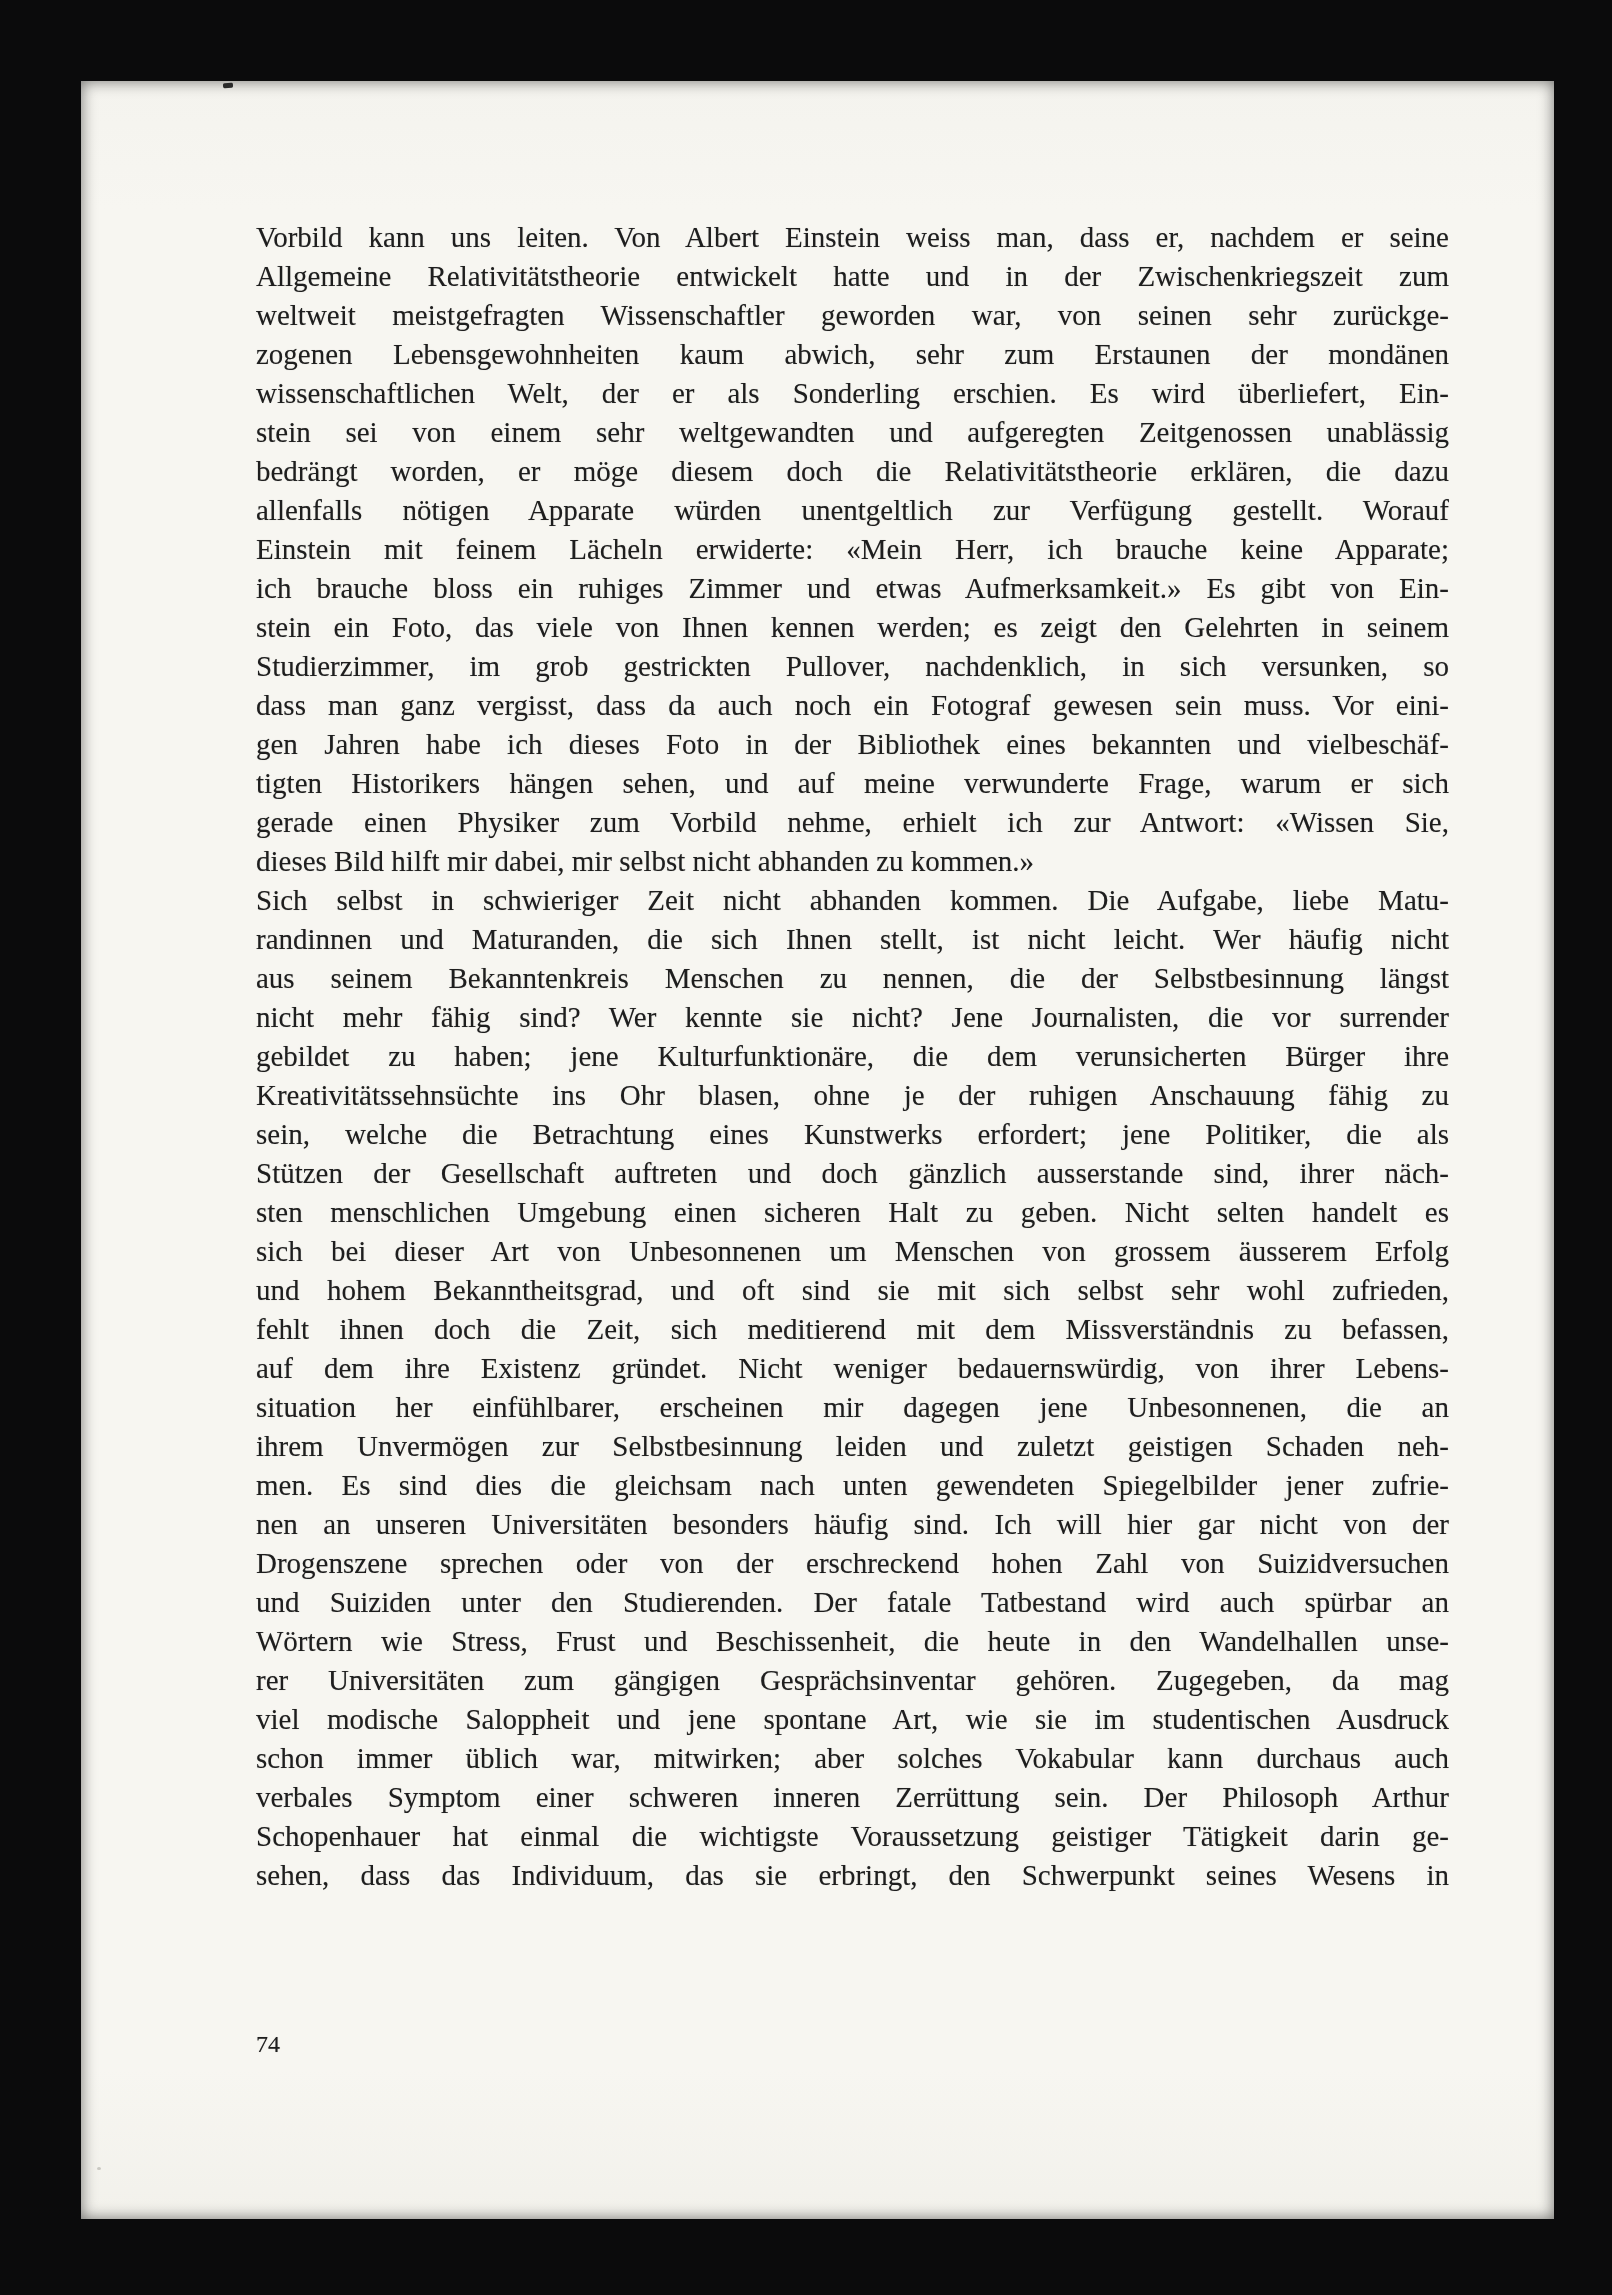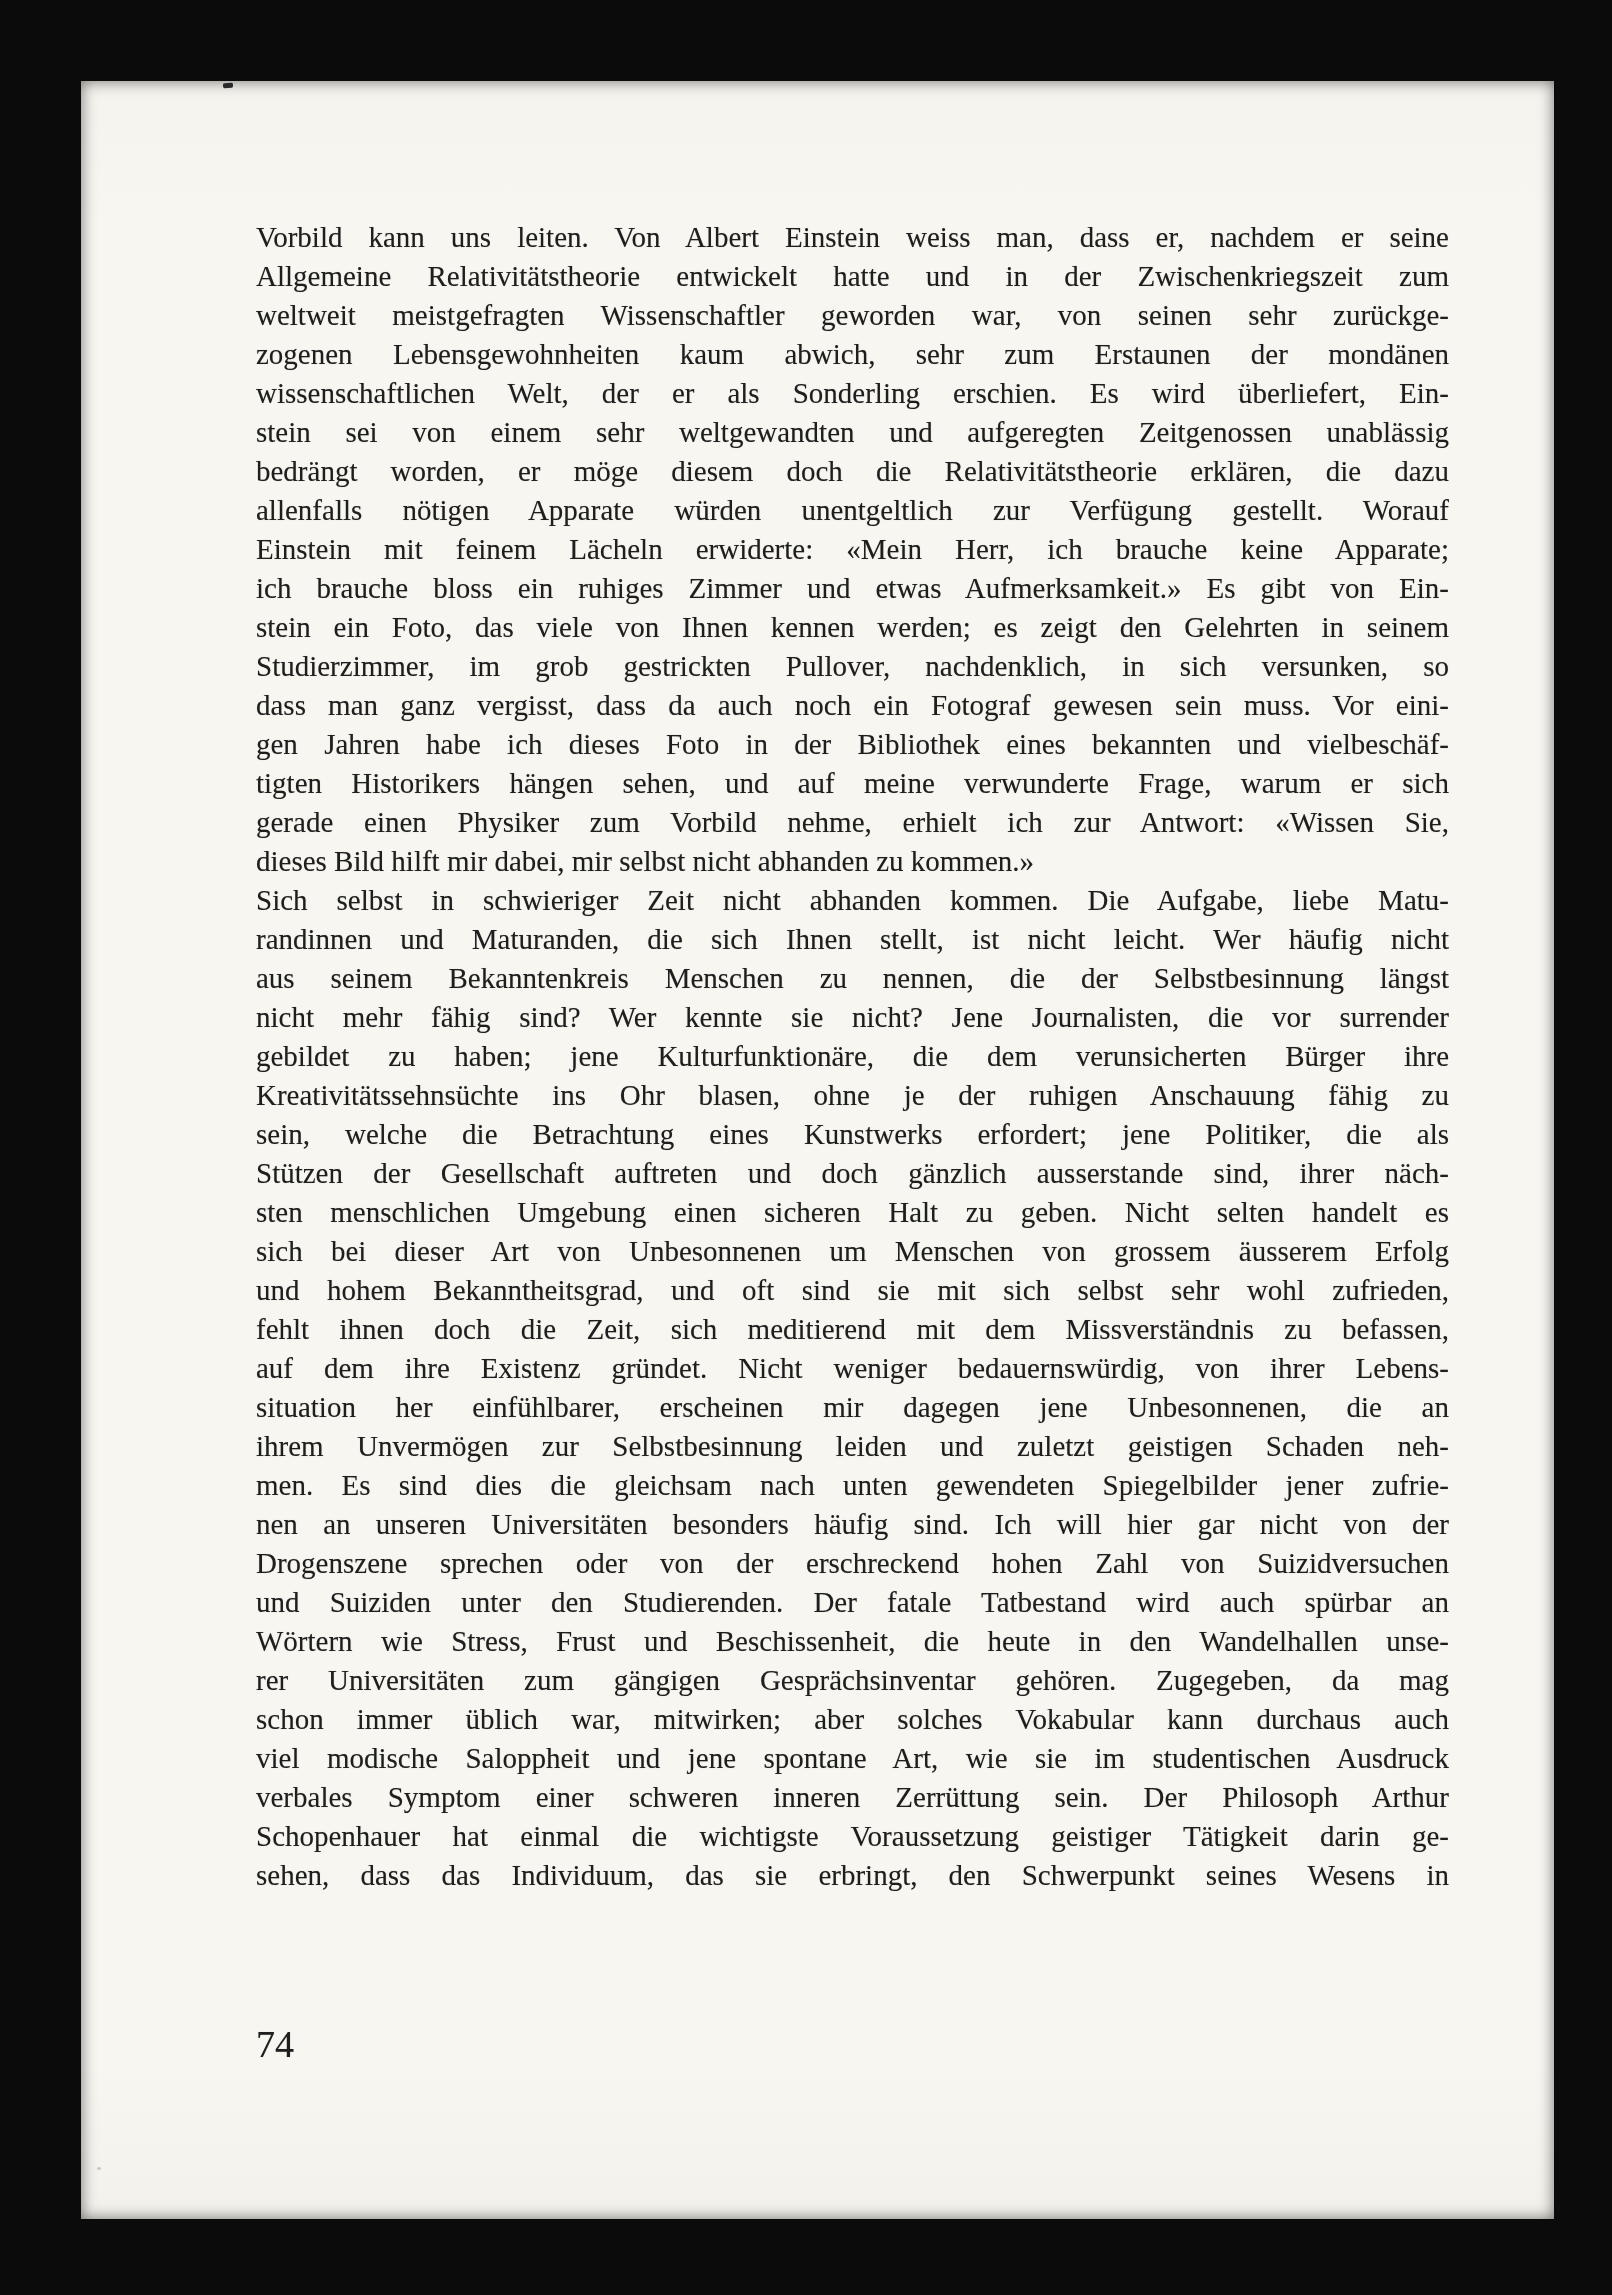--- a/index.html
+++ b/index.html
@@ -48,21 +48,21 @@
     overflow:visible;
   }
   .line.short{
     text-align-last:left;
   }
   .page-number{
     position:absolute;
     left:175px;
     top:1944px;
     color:var(--ink);
-    font-size:38px;
+    font-size:24px;
     line-height:39px;
     text-shadow:0 0 0.8px rgba(20,20,20,0.35);
   }
   .artifact-top{
     position:absolute;
     left:142px;
     top:1.6px;
     width:9.7px;
     height:4.8px;
     background:#2a2a2a;
@@ -117,22 +117,22 @@
         <div class="line">fehlt ihnen doch die Zeit, sich meditierend mit dem Missverständnis zu befassen,</div>
         <div class="line">auf dem ihre Existenz gründet. Nicht weniger bedauernswürdig, von ihrer Lebens-</div>
         <div class="line">situation her einfühlbarer, erscheinen mir dagegen jene Unbesonnenen, die an</div>
         <div class="line">ihrem Unvermögen zur Selbstbesinnung leiden und zuletzt geistigen Schaden neh-</div>
         <div class="line">men. Es sind dies die gleichsam nach unten gewendeten Spiegelbilder jener zufrie-</div>
         <div class="line">nen an unseren Universitäten besonders häufig sind. Ich will hier gar nicht von der</div>
         <div class="line">Drogenszene sprechen oder von der erschreckend hohen Zahl von Suizidversuchen</div>
         <div class="line">und Suiziden unter den Studierenden. Der fatale Tatbestand wird auch spürbar an</div>
         <div class="line">Wörtern wie Stress, Frust und Beschissenheit, die heute in den Wandelhallen unse-</div>
         <div class="line">rer Universitäten zum gängigen Gesprächsinventar gehören. Zugegeben, da mag</div>
+        <div class="line">viel modische Saloppheit und jene spontane Art, wie sie im studentischen Ausdruck</div>
         <div class="line">schon immer üblich war, mitwirken; aber solches Vokabular kann durchaus auch</div>
-        <div class="line">viel modische Saloppheit und jene spontane Art, wie sie im studentischen Ausdruck</div>
         <div class="line">verbales Symptom einer schweren inneren Zerrüttung sein. Der Philosoph Arthur</div>
         <div class="line">Schopenhauer hat einmal die wichtigste Voraussetzung geistiger Tätigkeit darin ge-</div>
         <div class="line">sehen, dass das Individuum, das sie erbringt, den Schwerpunkt seines Wesens in</div>
       </div>
     <div class="page-number">74</div>
     <div class="artifact-speck"></div>
   </div>
 </div>
 
 

